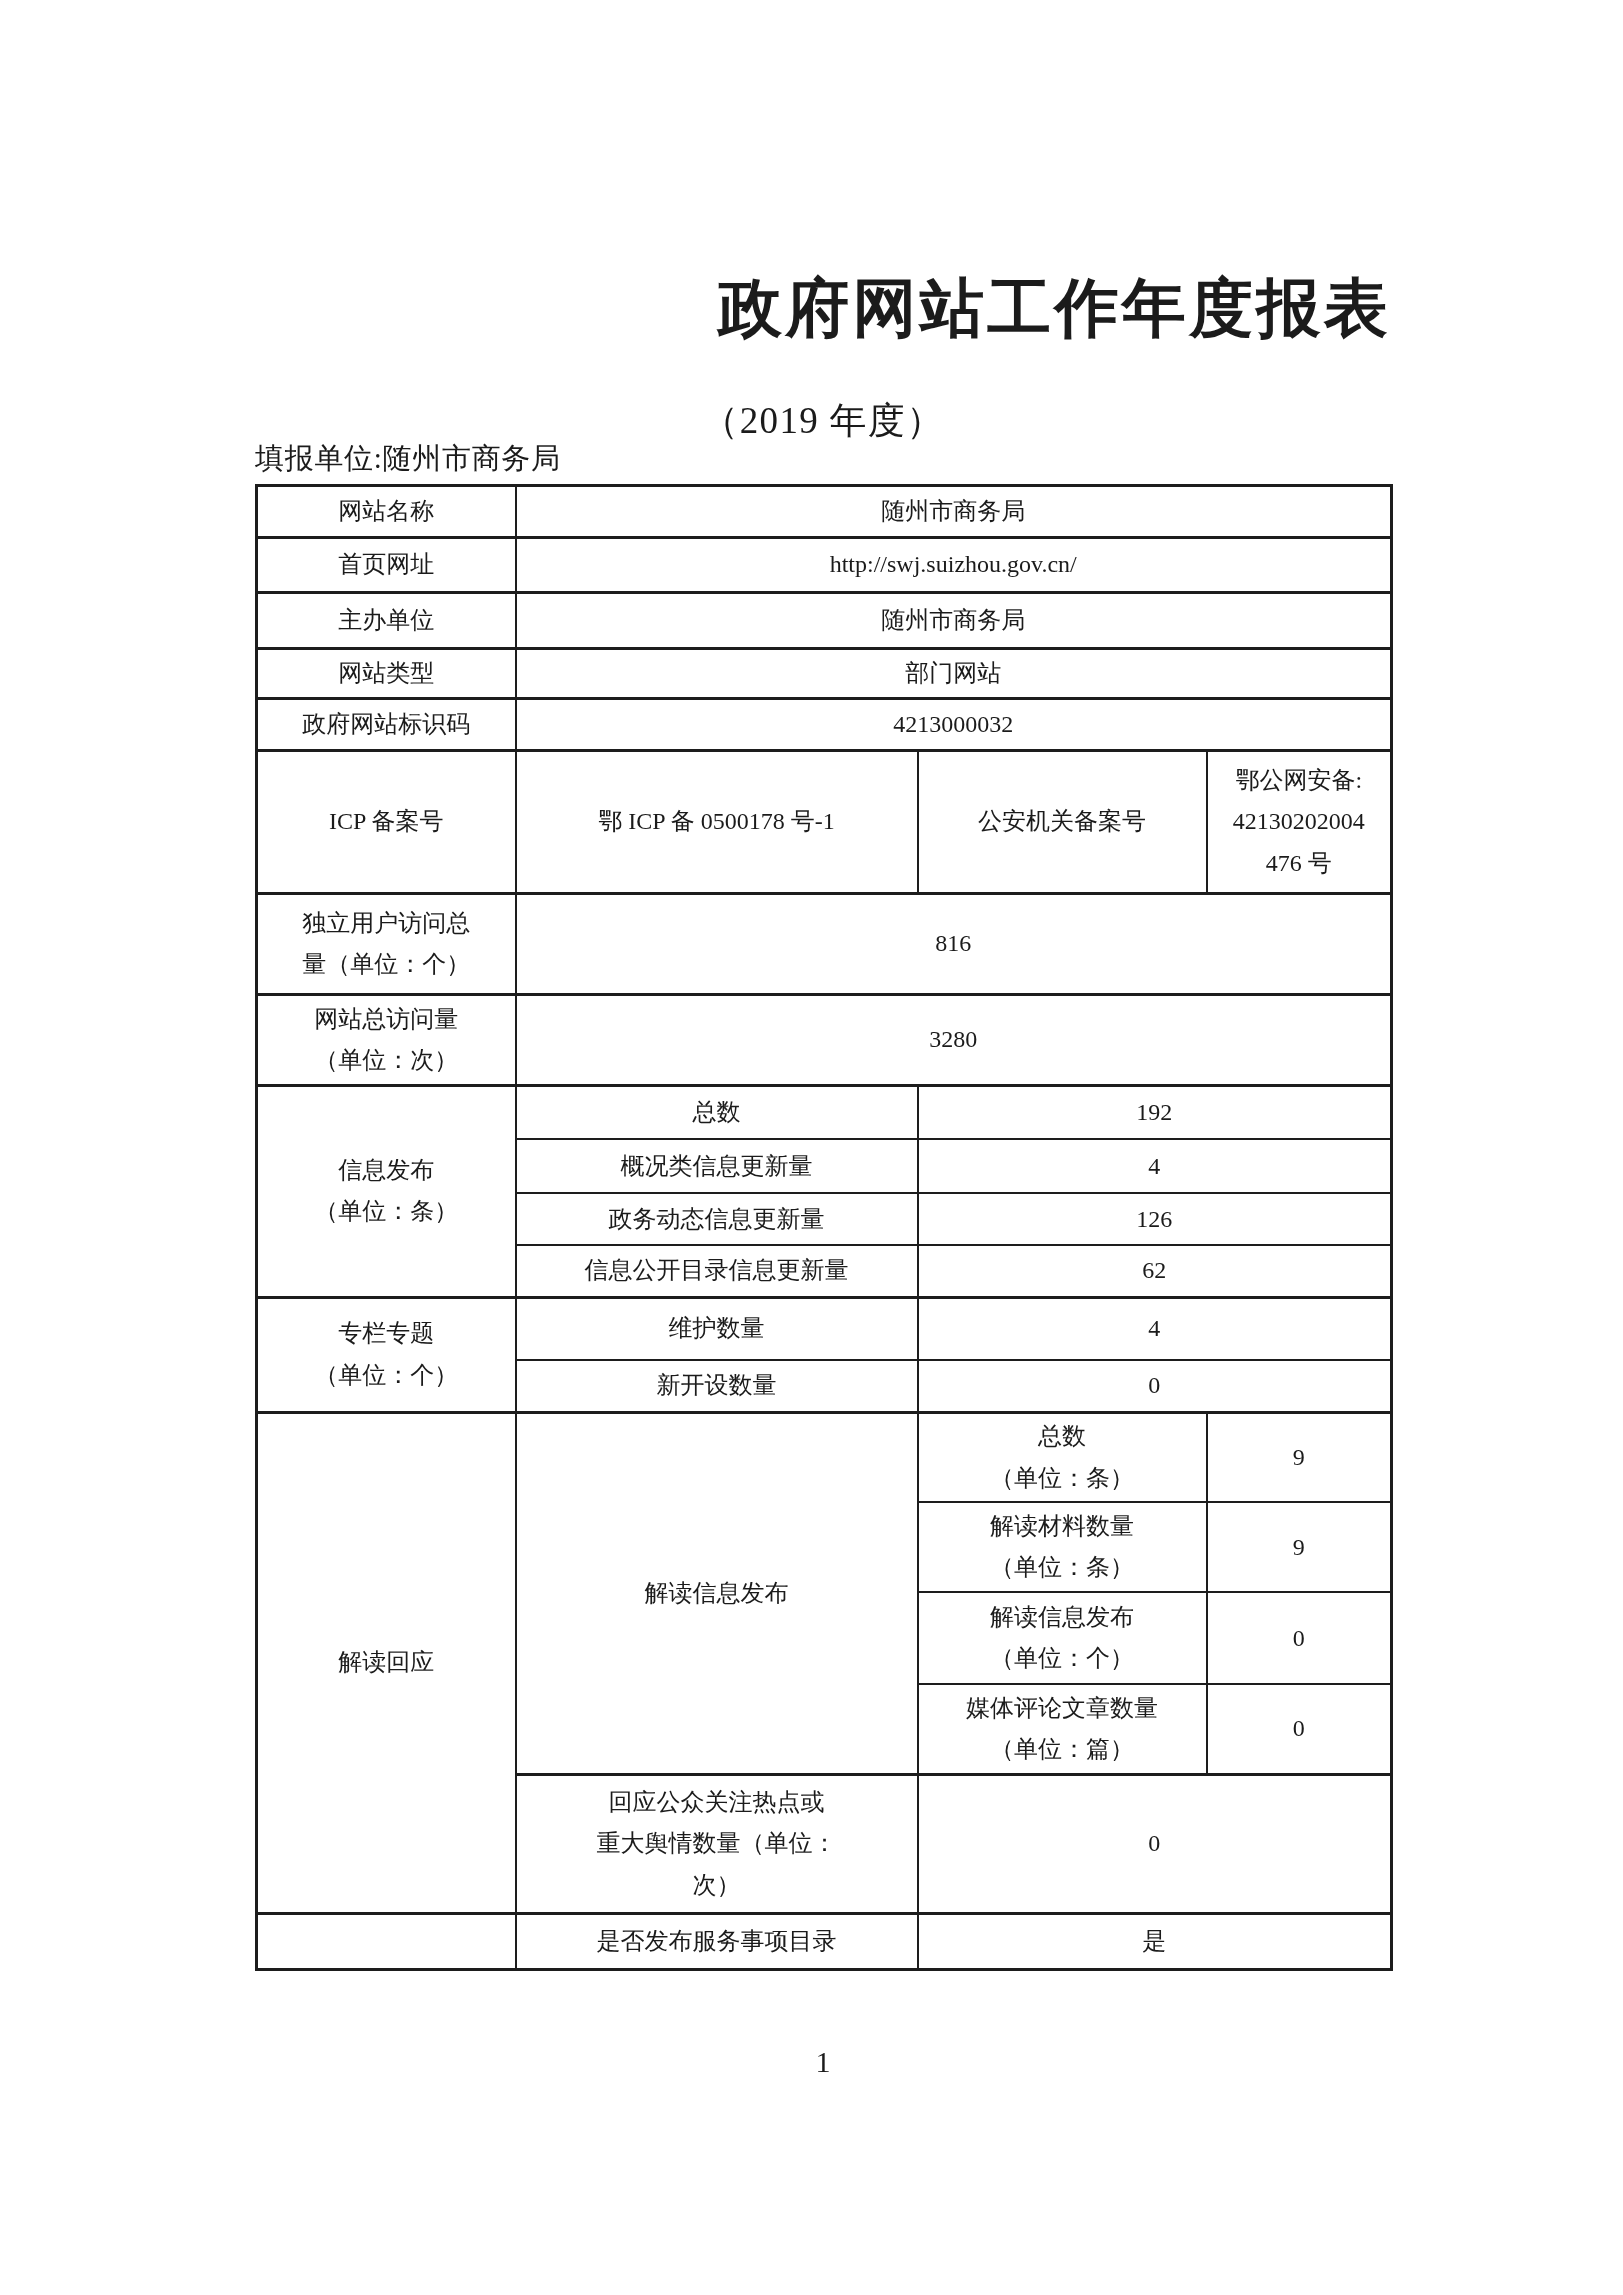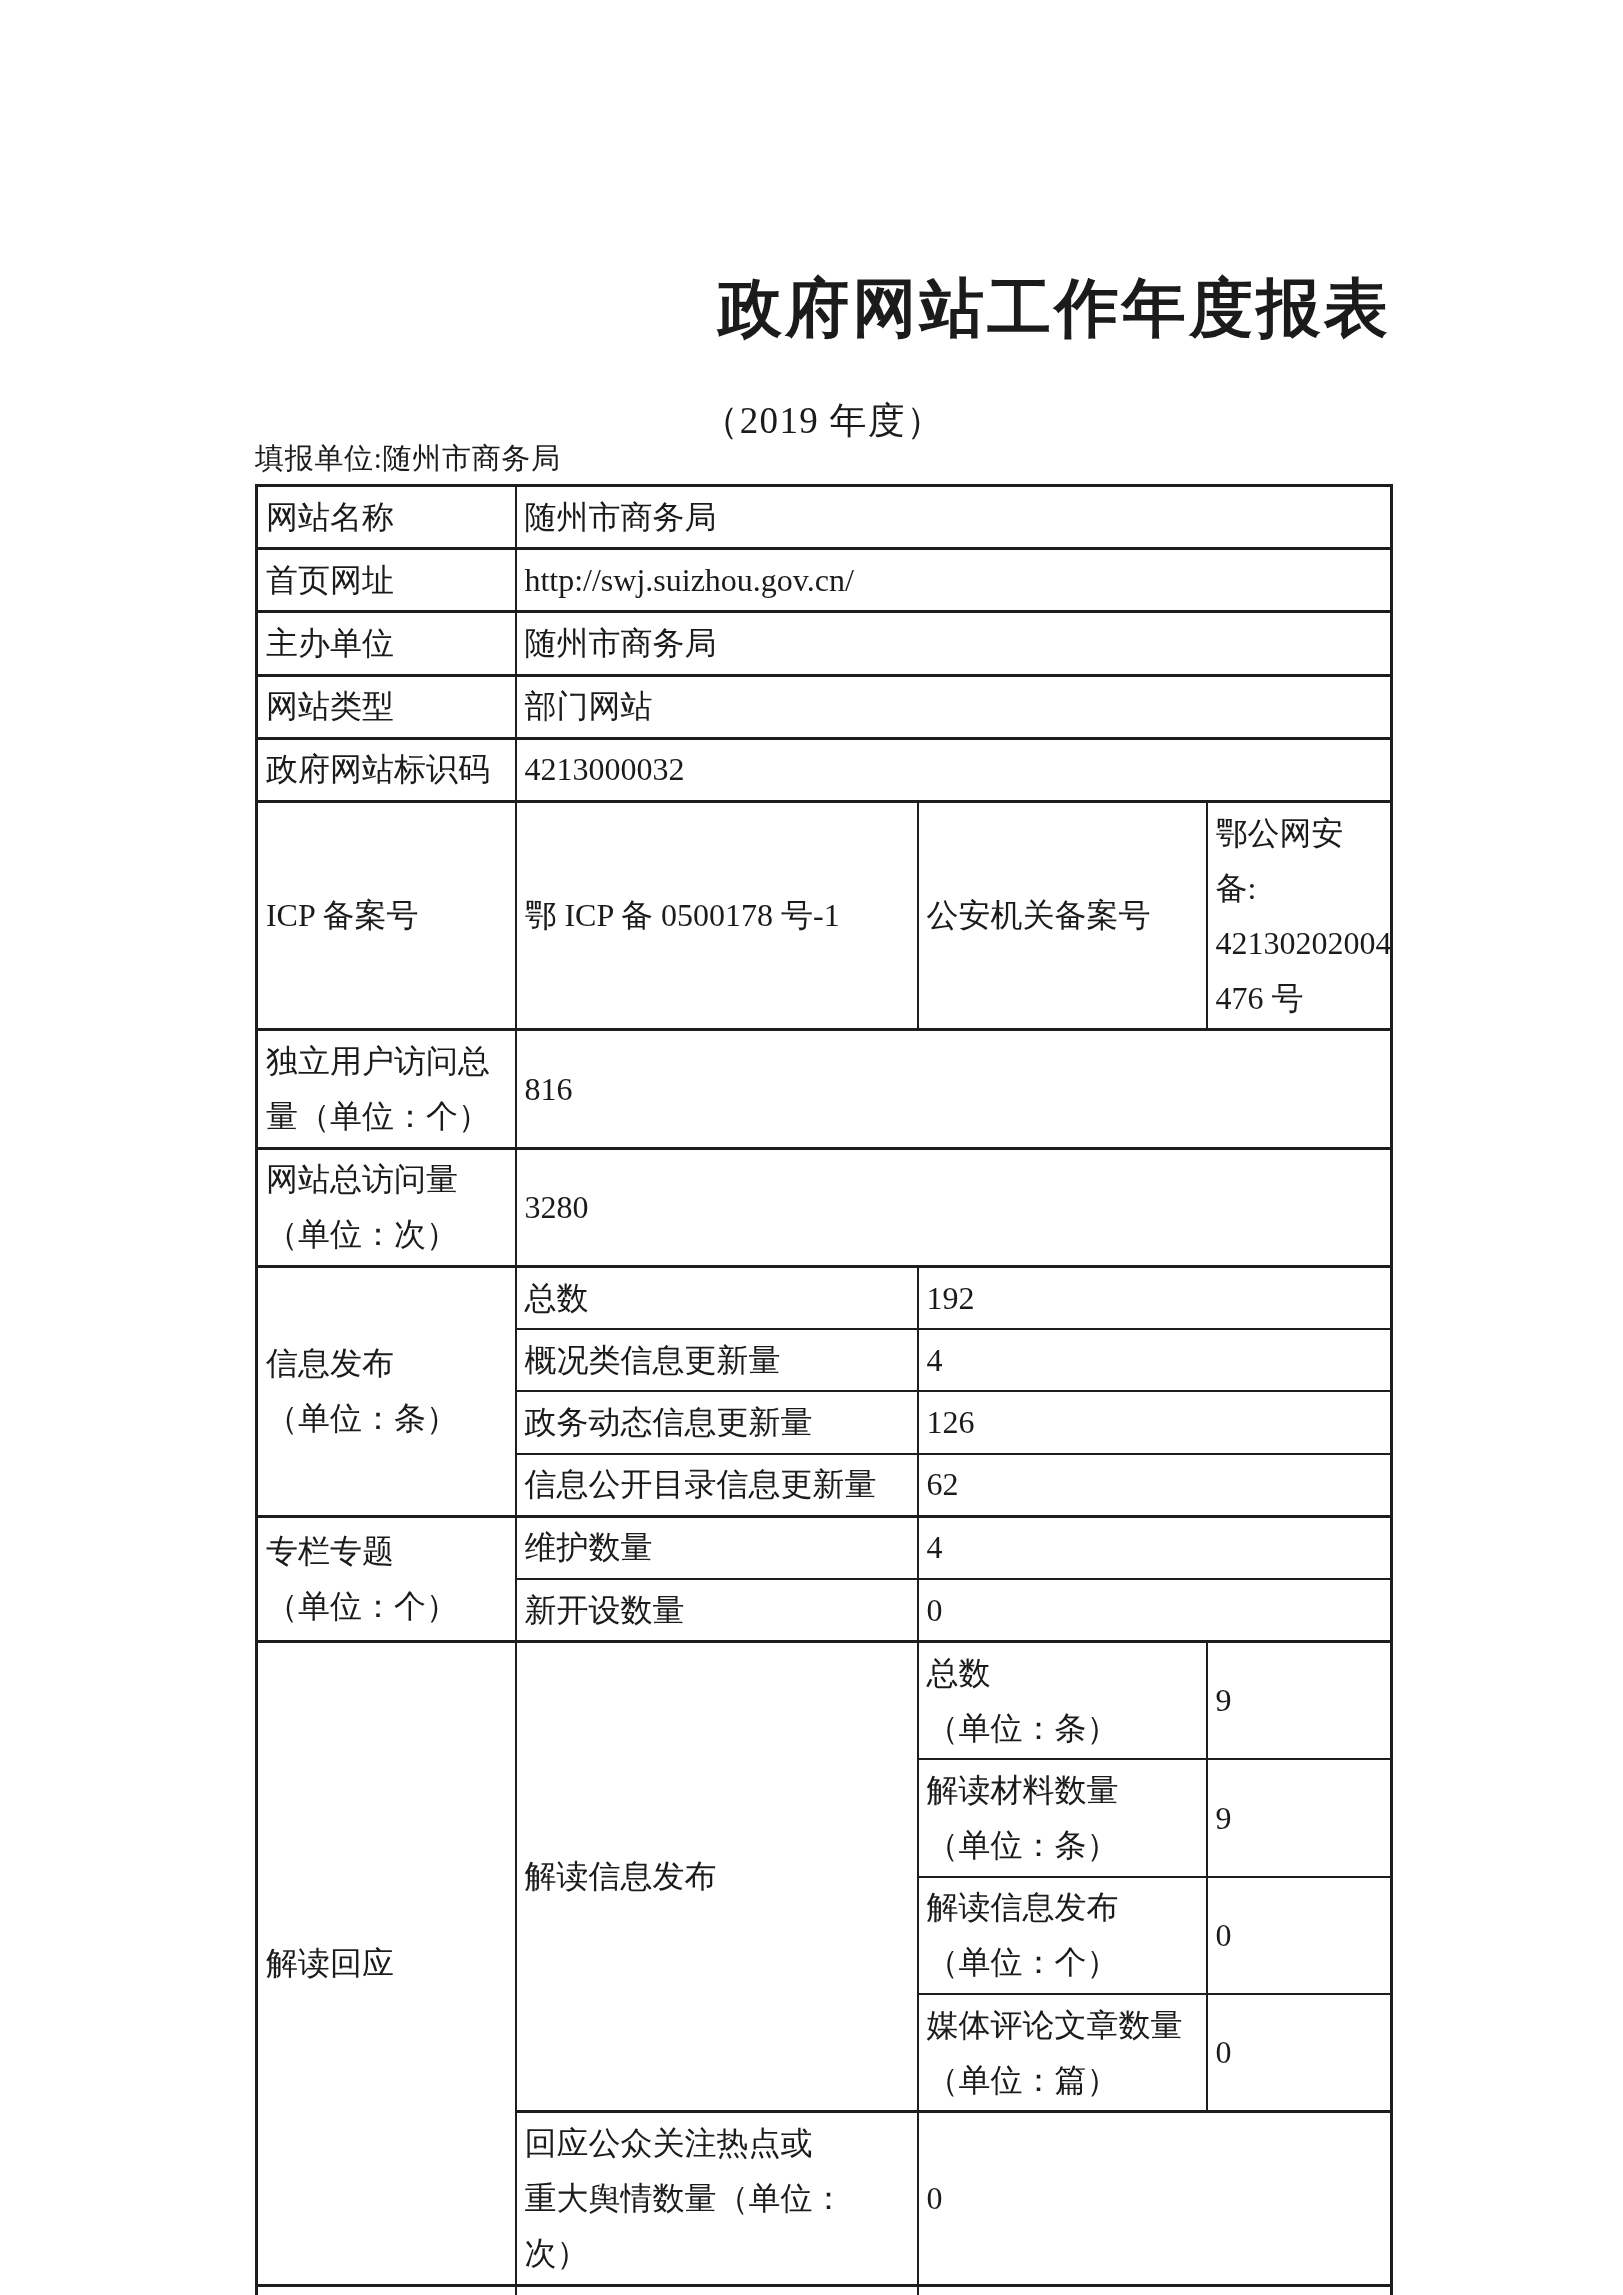--- a/index.html
+++ b/index.html
@@ -46,23 +46,23 @@
   }
   table.report {
     margin-top: 9.2px;
     border-collapse: collapse;
     table-layout: fixed;
     width: 1136px;
     border: 3.9px solid #1d1d1d;
   }
   table.report td {
     border: 2px solid #1d1d1d;
-    font-size: 32px;
+    font-size: 24px;
     line-height: 1.72;
-    text-align: left;
+    text-align: center;
     vertical-align: middle;
     white-space: pre-line;
     padding: 2.6px 7.9px;
     overflow: hidden;
   }
   tr.major > td { border-top-width: 3.9px; }
   td.tl { text-align: left; padding-left: 10.5px; }
   .page-number {
     margin-top: 73px;
     text-align: center;
@@ -137,21 +137,21 @@
         <td colspan="2">4</td>
       </tr>
       <tr style="height:52px">
         <td>政务动态信息更新量</td>
         <td colspan="2">126</td>
       </tr>
       <tr style="height:52px">
         <td>信息公开目录信息更新量</td>
         <td colspan="2">62</td>
       </tr>
-      <tr class="major" style="height:56px">
+      <tr class="major" style="height:63px">
         <td rowspan="2">专栏专题
 （单位：个）</td>
         <td>维护数量</td>
         <td colspan="2">4</td>
       </tr>
       <tr style="height:52px">
         <td>新开设数量</td>
         <td colspan="2">0</td>
       </tr>
       <tr class="major" style="height:90px">

